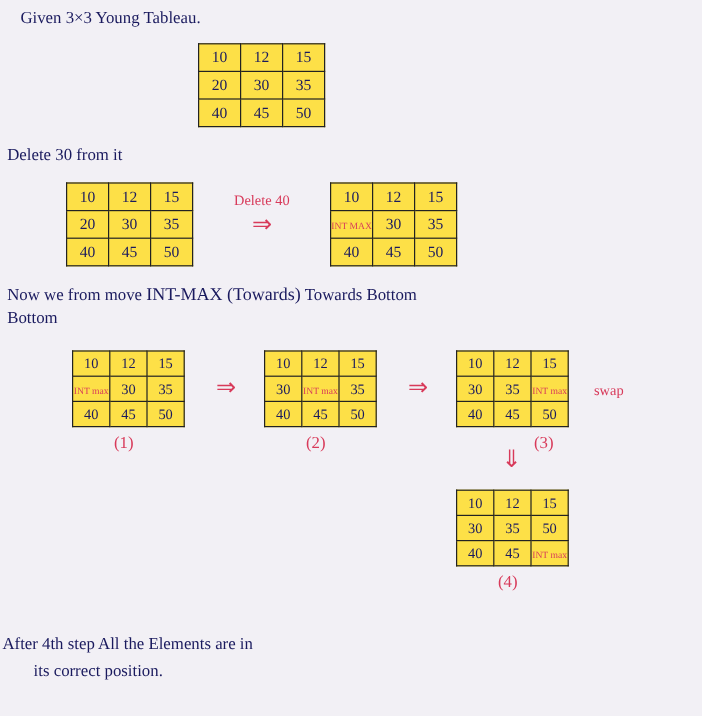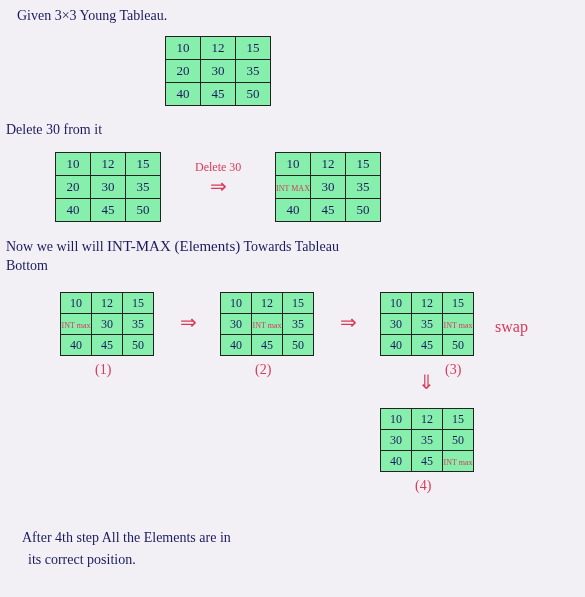--- a/index.html
+++ b/index.html
@@ -10,21 +10,21 @@
     color:#1a1a5e;
     font-size:14px;
     position:relative;
     overflow:hidden;
   }
   .abs{position:absolute}
   .txt{white-space:nowrap}
   .red{color:#d83a5a}
   table.tab{
     border-collapse:collapse;
-    background:#86efac;
+    background:#fde047;
   }
   table.tab td{
     border:1.5px solid #222;
     width:34px;height:22px;
     text-align:center;
     font-size:13px;
     color:#1a1a5e;
     padding:0;
   }
   table.small td{width:30px;height:20px;font-size:12px}
@@ -72,21 +72,21 @@
         <td>35</td>
       </tr>
   <tr>
         <td>40</td>
         <td>45</td>
         <td>50</td>
       </tr>
 </tbody>
   </table>
 
-<div class="abs txt red" style="left:195px;top:160px;font-size:12px">Delete 30</div>
+<div class="abs txt red" style="left:195px;top:160px;font-size:12px">Delete 40</div>
 <div class="abs arrow" style="left:210px;top:174px">⇒</div>
 
 <table class="tab abs" style="left:275px;top:152px">
   <tbody>
       <tr>
         <td>10</td>
         <td>12</td>
         <td>15</td>
       </tr>
   <tr>
@@ -96,21 +96,21 @@
       </tr>
   <tr>
         <td>40</td>
         <td>45</td>
         <td>50</td>
       </tr>
 </tbody>
   </table>
 
 <div class="abs txt" style="left:6px;top:238px">
-  <span>Now  we  will  will  </span><span class="blackcap">INT-MAX (Elements)</span><span>  Towards  Tableau</span>
+  <span>Now  we  from  move  </span><span class="blackcap">INT-MAX (Towards)</span><span>  Towards  Bottom</span>
 </div>
 <div class="abs txt" style="left:6px;top:258px">Bottom</div>
 
 <table class="tab small abs" style="left:60px;top:292px">
   <tbody>
       <tr>
         <td>10</td>
         <td>12</td>
         <td>15</td>
       </tr>
@@ -165,21 +165,21 @@
         <td>35</td>
         <td><span class="intmax">INT max</span></td>
       </tr>
   <tr>
         <td>40</td>
         <td>45</td>
         <td>50</td>
       </tr>
 </tbody>
   </table>
-<div class="abs txt red" style="left:495px;top:318px;font-size:16px">swap</div>
+<div class="abs txt red" style="left:495px;top:318px;font-size:12px">swap</div>
 <div class="abs txt red" style="left:445px;top:362px">(3)</div>
 <div class="abs arrow" style="left:418px;top:370px">⇓</div>
 
 <table class="tab small abs" style="left:380px;top:408px">
   <tbody>
       <tr>
         <td>10</td>
         <td>12</td>
         <td>15</td>
       </tr>
@@ -190,14 +190,14 @@
       </tr>
   <tr>
         <td>40</td>
         <td>45</td>
         <td><span class="intmax">INT max</span></td>
       </tr>
 </tbody>
   </table>
 <div class="abs txt red" style="left:415px;top:478px">(4)</div>
 
-<div class="abs txt" style="left:22px;top:530px">After  4th  step  All  the  Elements  are  in</div>
+<div class="abs txt" style="left:2px;top:530px">After  4th  step  All  the  Elements  are  in</div>
 <div class="abs txt" style="left:28px;top:552px">its  correct  position.</div>
 
 </body></html>

